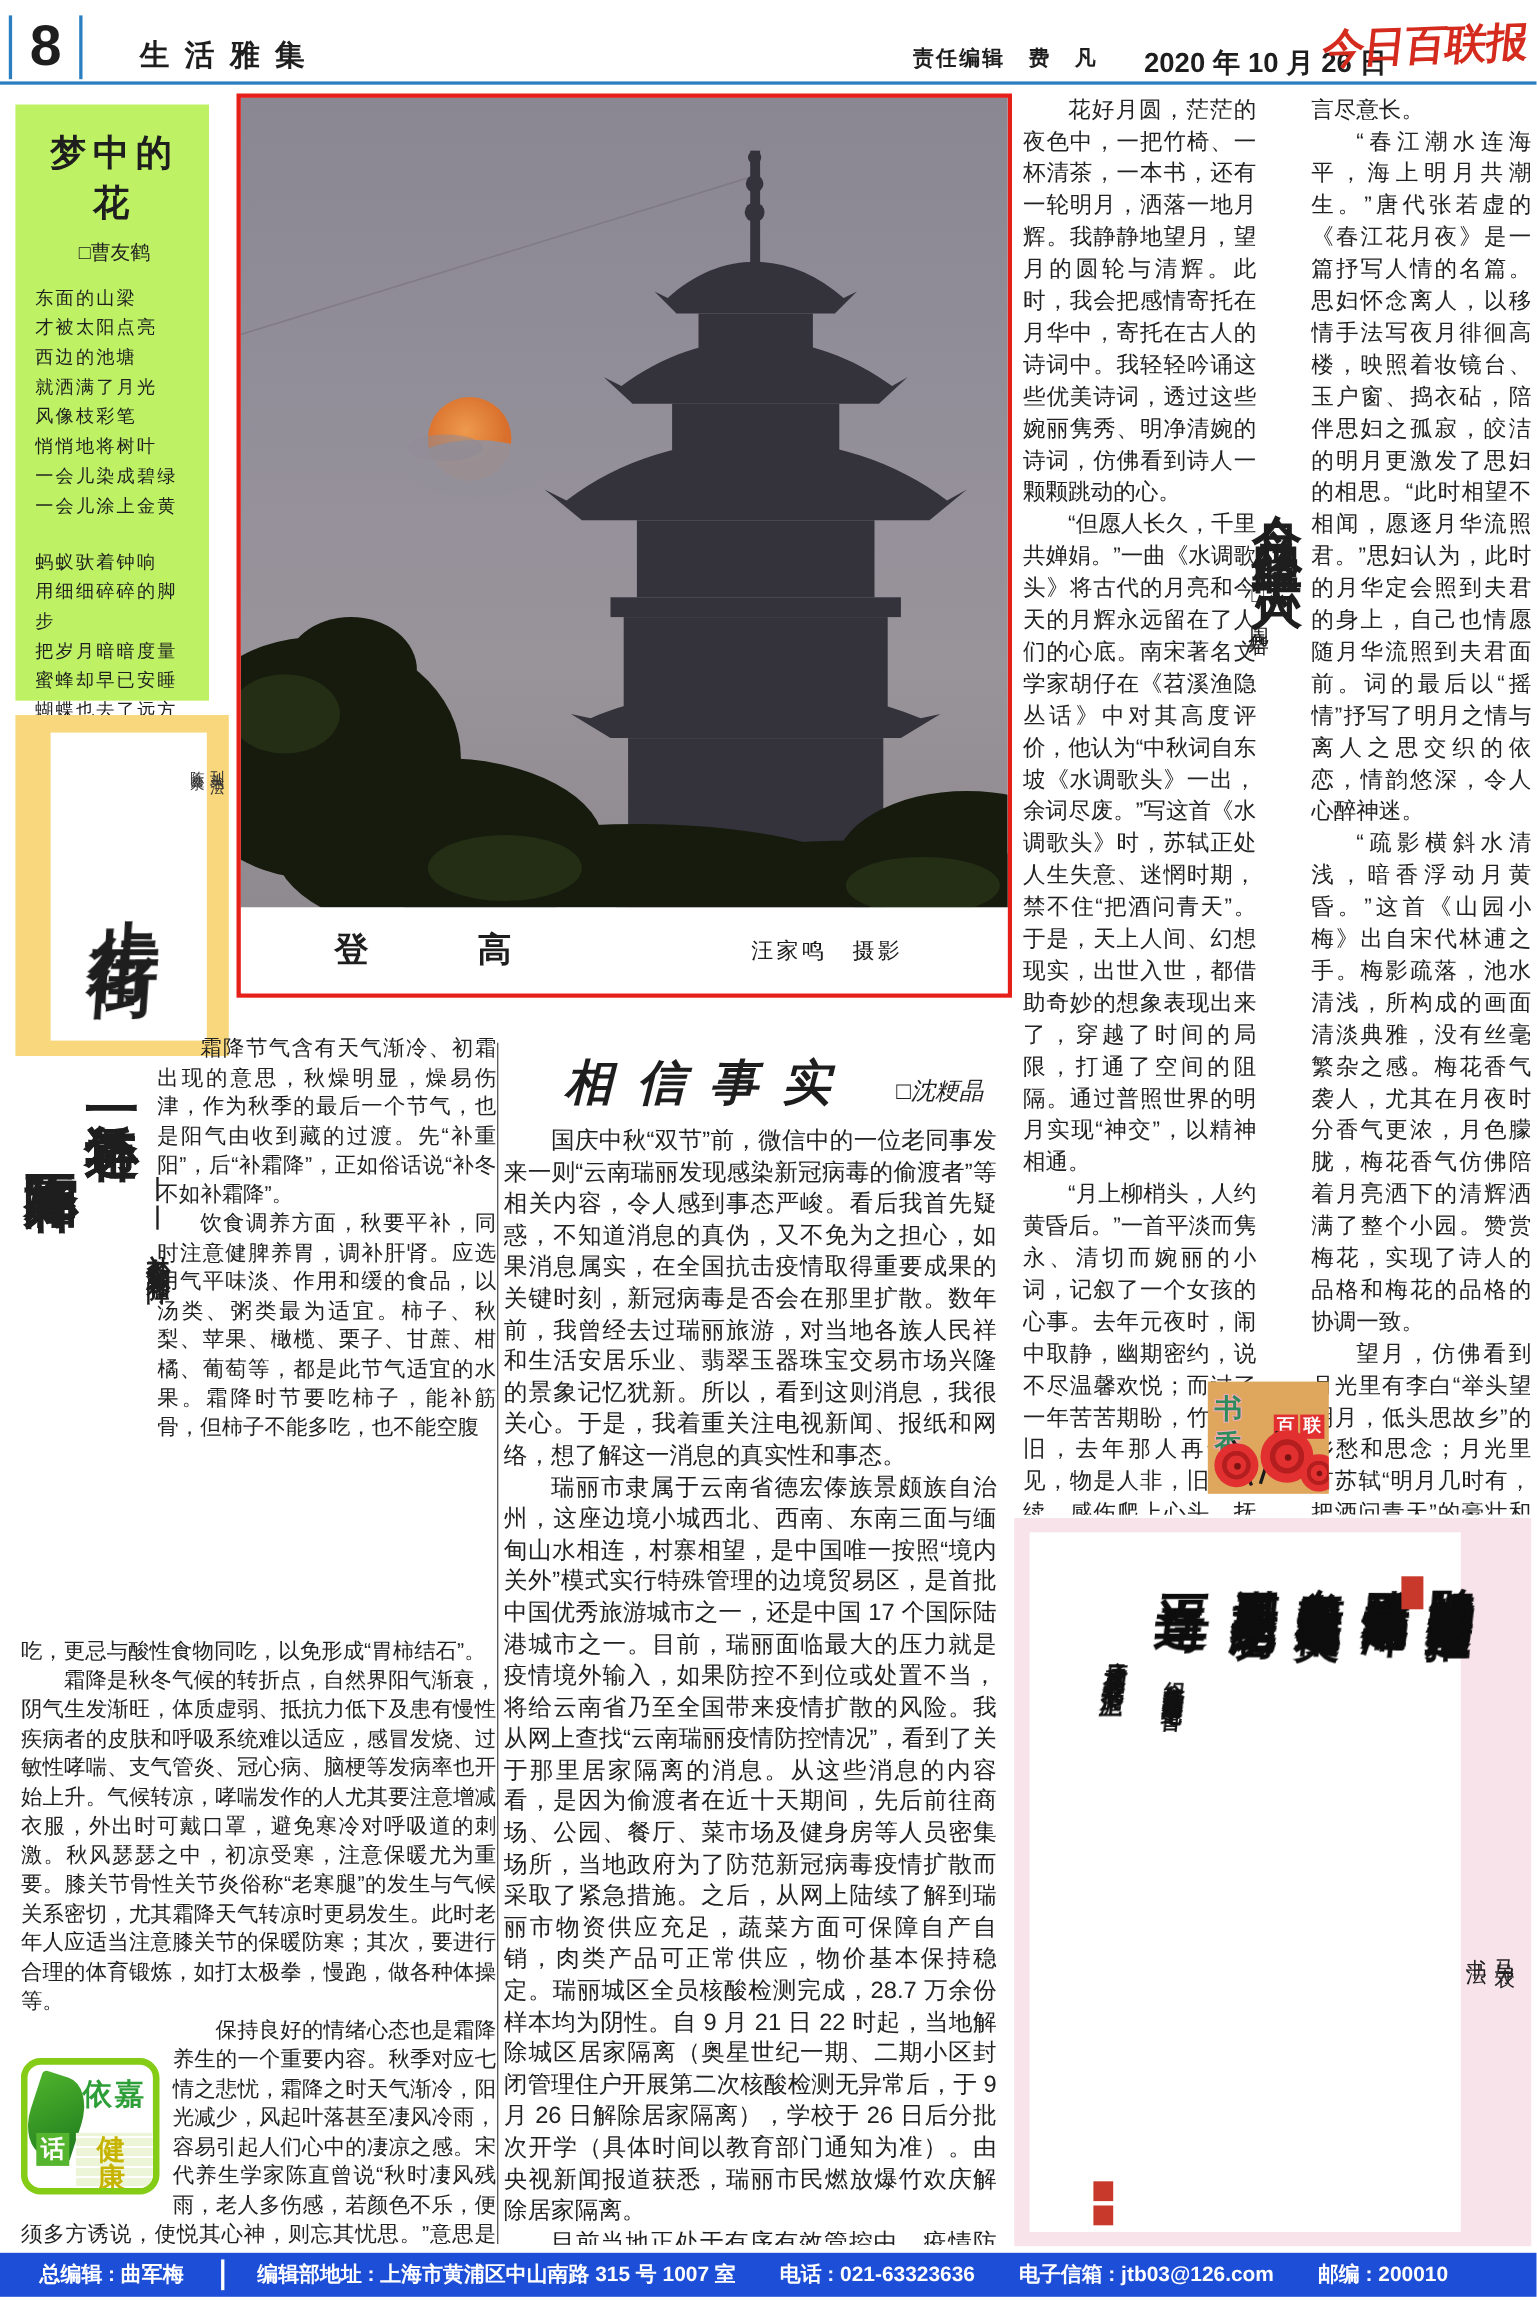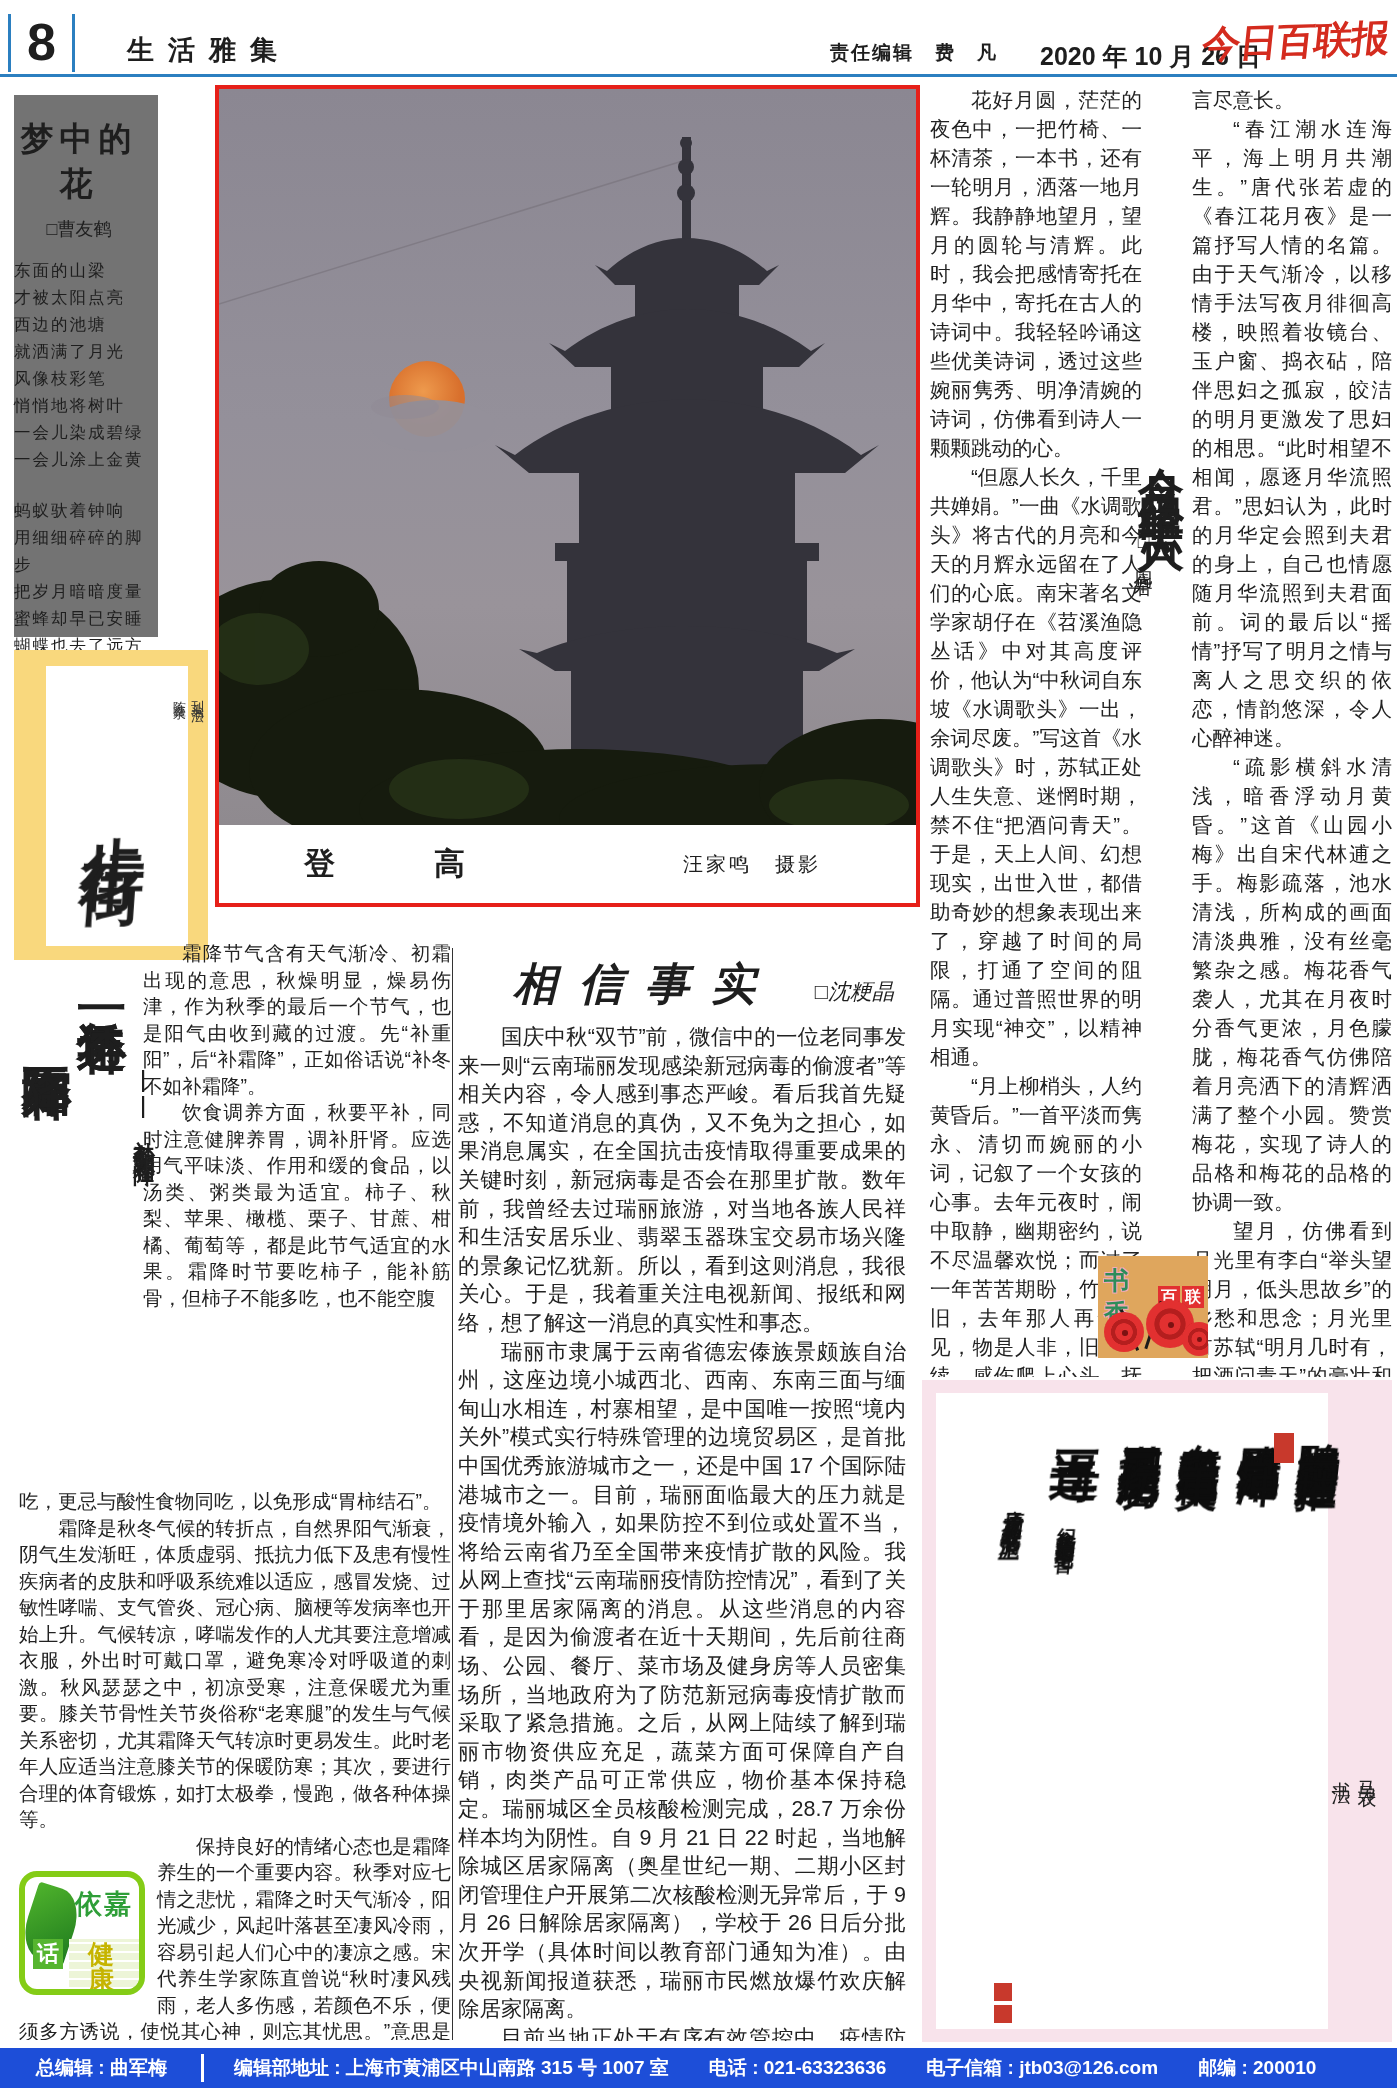--- a/index.html
+++ b/index.html
@@ -14,21 +14,21 @@
     font-size:52px; font-weight:bold; line-height:56px; }
   .section-title { left:127px; top:32px; font-size:27px; font-weight:bold; letter-spacing:14px; }
   .duty-editor { left:830px; top:40px; font-size:19px; font-weight:bold; letter-spacing:2px; }
   .pub-date { left:1040px; top:40px; font-size:25px; font-weight:bold; }
   .masthead { left:1203px; top:16px; font-size:38px; font-weight:900; color:#D42B1E;
     font-family:"Liberation Serif","DejaVu Serif",serif; transform:skewX(-8deg) rotate(-2deg);
     letter-spacing:-1px; }
   .header-rule { left:0; top:74px; width:1397px; height:3px; background:#2B7FC0; }
 
   
-  .poem-box { left:14px; top:95px; width:144px; height:542px; background:#737373; padding:22px 14px 0 0; }
+  .poem-box { left:14px; top:95px; width:176px; height:542px; background:#bef264; padding:22px 14px 0 18px; }
   .poem-title { font-size:33px; font-weight:900; letter-spacing:6px; text-align:center; margin-bottom:10px; }
   .poem-author { font-size:18px; text-align:center; margin-bottom:16px; }
   .poem-line { font-size:16.5px; line-height:27px; letter-spacing:2px; font-family:"Liberation Serif","DejaVu Serif",serif; }
   .stanza-gap { height:24px; }
 
   
   .callig-box { left:14px; top:650px; width:194px; height:310px; background:#F9D87D; }
   .callig-panel { position:absolute; left:32px; top:16px; width:142px; height:280px; background:#fff; 
     display:flex; align-items:center; justify-content:center; }
   .callig-word { writing-mode:vertical-rl; text-orientation:upright; font-size:64px; font-weight:900;
@@ -231,21 +231,21 @@
     <p>花好月圆，茫茫的夜色中，一把竹椅、一杯清茶，一本书，还有一轮明月，洒落一地月辉。我静静地望月，望月的圆轮与清辉。此时，我会把感情寄托在月华中，寄托在古人的诗词中。我轻轻吟诵这些优美诗词，透过这些婉丽隽秀、明净清婉的诗词，仿佛看到诗人一颗颗跳动的心。</p>
     <p>“但愿人长久，千里共婵娟。”一曲《水调歌头》将古代的月亮和今天的月辉永远留在了人们的心底。南宋著名文学家胡仔在《苕溪渔隐丛话》中对其高度评价，他认为“中秋词自东坡《水调歌头》一出，余词尽废。”写这首《水调歌头》时，苏轼正处人生失意、迷惘时期，禁不住“把酒问青天”。于是，天上人间、幻想现实，出世入世，都借助奇妙的想象表现出来了，穿越了时间的局限，打通了空间的阻隔。通过普照世界的明月实现“神交”，以精神相通。</p>
     <p>“月上柳梢头，人约黄昏后。”一首平淡而隽永、清切而婉丽的小词，记叙了一个女孩的心事。去年元夜时，闹中取静，幽期密约，说不尽温馨欢悦；而过了一年苦苦期盼，竹月依旧，去年那人再也不见，物是人非，旧情难续，感伤爬上心头，抚今追昔欣幸欢乐变成了痛苦悲哀。宋代欧阳修《生查子·元夕》中的这两句词，是全词中的点睛之笔，水穷云起，真情灼意不加掩饰的自然流露，亲切感人，</p>
   </div>
   <div class="r-strip">
     <div class="r-title">今月曾经照古人</div>
     <div class="r-author">□周华君</div>
   </div>
   <div class="r-col r-colB">
     <p style="text-indent:0">言尽意长。</p>
-    <p>“春江潮水连海平，海上明月共潮生。”唐代张若虚的《春江花月夜》是一篇抒写人情的名篇。由于天气渐冷，以移情手法写夜月徘徊高楼，映照着妆镜台、玉户窗、捣衣砧，陪伴思妇之孤寂，皎洁的明月更激发了思妇的相思。“此时相望不相闻，愿逐月华流照君。”思妇认为，此时的月华定会照到夫君的身上，自己也情愿随月华流照到夫君面前。词的最后以“摇情”抒写了明月之情与离人之思交织的依恋，情韵悠深，令人心醉神迷。</p>
+    <p>“春江潮水连海平，海上明月共潮生。”唐代张若虚的《春江花月夜》是一篇抒写人情的名篇。思妇怀念离人，以移情手法写夜月徘徊高楼，映照着妆镜台、玉户窗、捣衣砧，陪伴思妇之孤寂，皎洁的明月更激发了思妇的相思。“此时相望不相闻，愿逐月华流照君。”思妇认为，此时的月华定会照到夫君的身上，自己也情愿随月华流照到夫君面前。词的最后以“摇情”抒写了明月之情与离人之思交织的依恋，情韵悠深，令人心醉神迷。</p>
     <p>“疏影横斜水清浅，暗香浮动月黄昏。”这首《山园小梅》出自宋代林逋之手。梅影疏落，池水清浅，所构成的画面清淡典雅，没有丝毫繁杂之感。梅花香气袭人，尤其在月夜时分香气更浓，月色朦胧，梅花香气仿佛陪着月亮洒下的清辉洒满了整个小园。赞赏梅花，实现了诗人的品格和梅花的品格的协调一致。</p>
     <p>望月，仿佛看到月光里有李白“举头望明月，低头思故乡”的乡愁和思念；月光里有苏轼“明月几时有，把酒问青天”的豪壮和激昂；月光里有张九龄“海上生明月，天涯共此时”的喜悦与欢畅。月光里还有朱自清笔下静静荷塘的恬淡与幽然。</p>
 
   </div>
   <div class="stamp">
     <div class="stamp-line">
       <span class="stamp-shu">书香</span>
       <span class="stamp-bai">
           <b>百</b>
           <b>联</b>

